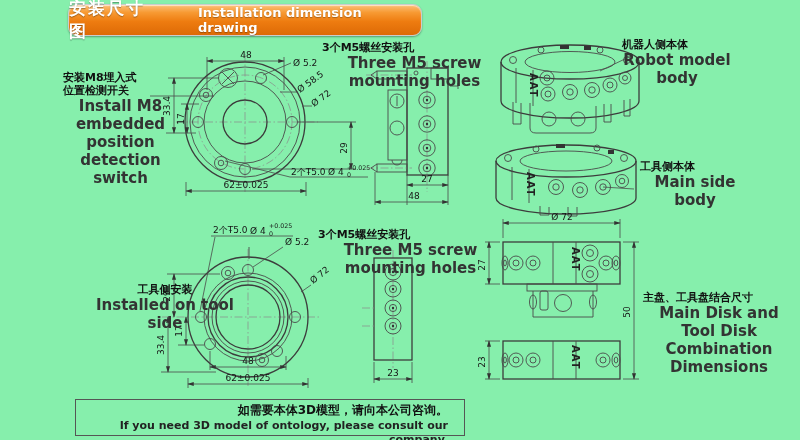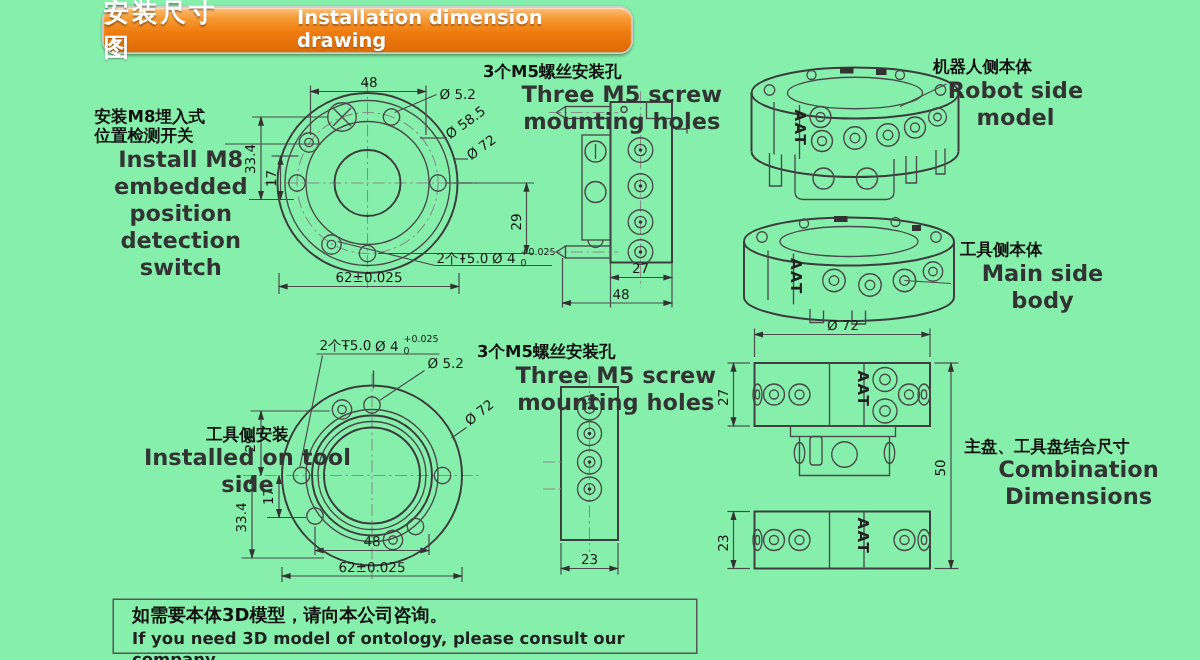--- a/index.html
+++ b/index.html
@@ -18,21 +18,21 @@
   .cl{fill:none;stroke:#8a8a8a;stroke-width:0.7;stroke-dasharray:8 2.5 1.5 2.5;}
   .dl{fill:none;stroke:#4a4a4a;stroke-width:0.8;}
   .dim{fill:none;stroke:#4a4a4a;stroke-width:0.8;marker-start:url(#ar);marker-end:url(#ar);}
   svg text{fill:#161616;font-size:9px;font-family:"DejaVu Sans","Liberation Sans",sans-serif;}
   svg text.tol{font-size:6.3px;}
   svg text.brand{font-size:10px;font-weight:bold;letter-spacing:1px;fill:#222;}
   .lbl{position:absolute;line-height:1.2;}
   .lbl .cn{display:block;font-weight:bold;font-size:11px;color:#111;}
   .lbl .en{display:block;font-weight:bold;font-size:15px;color:#333;text-align:center;}
   .footer-box{position:absolute;left:75px;top:399px;width:390px;height:37px;border:1px solid #555;
-              box-sizing:border-box;padding:3px 16px 0 12px;}
+              box-sizing:border-box;padding:3px 16px 0 12px;text-align:right;}
   .footer-box .cn{display:block;font-weight:bold;font-size:12px;color:#111;line-height:1.3;}
   .footer-box .en{display:block;font-weight:bold;font-size:11px;color:#222;line-height:1.3;}
 </style>
 </head>
 <body>
 
 <div id="page">
 
   <div class="hdr">
     <span class="cn">安装尺寸图</span>
@@ -363,40 +363,41 @@
     <span class="en">switch</span>
   </div>
 
   <div class="lbl" style="left:322px;top:41px;width:185px;">
     <span class="cn">3个M5螺丝安装孔</span>
     <span class="en">Three M5 screw mounting holes</span>
   </div>
 
   <div class="lbl" style="left:622px;top:38px;width:110px;">
     <span class="cn">机器人侧本体</span>
-    <span class="en">Robot side model</span>
+    <span class="en">Robot model body</span>
   </div>
 
   <div class="lbl" style="left:640px;top:160px;width:110px;">
     <span class="cn">工具侧本体</span>
     <span class="en">Main side body</span>
   </div>
 
   <div class="lbl" style="left:84px;top:283px;width:162px;text-align:center;">
     <span class="cn">工具侧安装</span>
     <span class="en">Installed on tool side</span>
   </div>
 
   <div class="lbl" style="left:318px;top:228px;width:185px;">
     <span class="cn">3个M5螺丝安装孔</span>
     <span class="en">Three M5 screw mounting holes</span>
   </div>
 
   <div class="lbl" style="left:643px;top:291px;width:152px;">
     <span class="cn">主盘、工具盘结合尺寸</span>
+    <span class="en">Main Disk and Tool Disk</span>
     <span class="en">Combination Dimensions</span>
   </div>
 
   <div class="footer-box">
     <span class="cn">如需要本体3D模型，请向本公司咨询。</span>
     <span class="en">If you need 3D model of ontology, please consult our company.</span>
   </div>
 
 </div>
 

